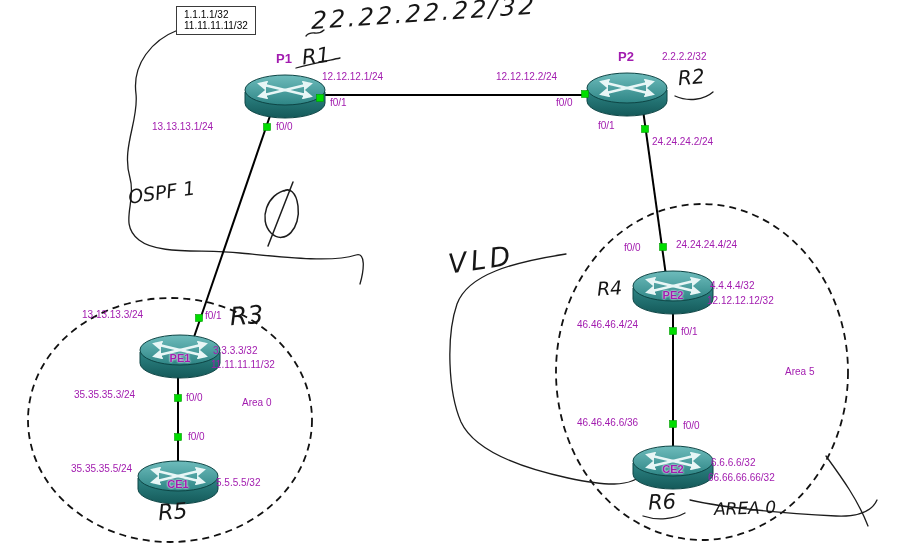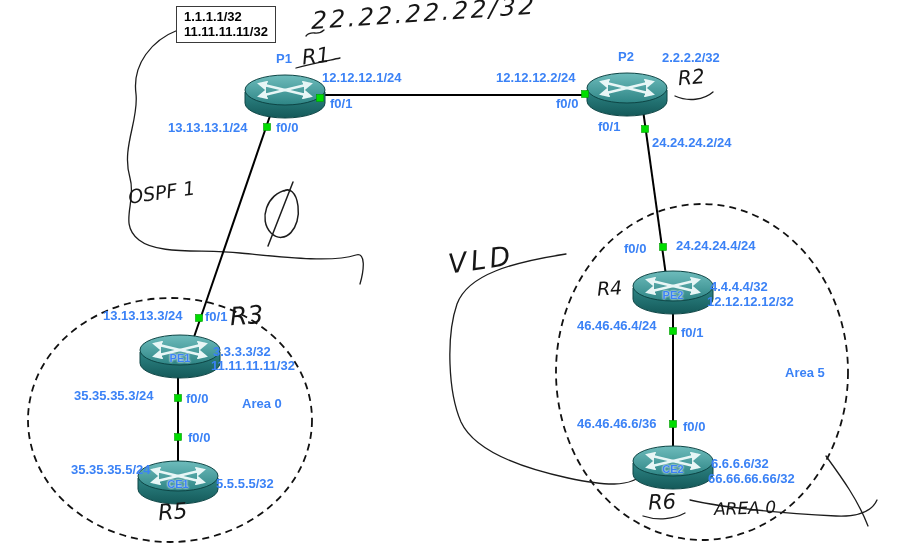--- a/index.html
+++ b/index.html
@@ -6,22 +6,22 @@
   html, body { margin: 0; padding: 0; background: #ffffff; }
   #stage {
     position: relative;
     width: 898px;
     height: 558px;
     background: #ffffff;
     overflow: hidden;
     font-family: "Liberation Sans", sans-serif;
   }
   #stage svg.layer { position: absolute; left: 0; top: 0; }
-  .lbl { position: absolute; white-space: nowrap; color: #3b82f6; line-height: 1.15; }
-  .t   { font-size: 13px; font-weight: bold; }
+  .lbl { position: absolute; white-space: nowrap; color: #a21caf; line-height: 1.15; }
+  .t   { font-size: 10px; font-weight: normal; }
   .rn  { font-size: 13px; font-weight: bold; }
   .onr { font-size: 11px; font-weight: bold; width: 40px; text-align: center;
          text-shadow: 0 0 2px rgba(255,255,255,.85), 0 0 2px rgba(255,255,255,.85); }
   .hand { font-family: "DejaVu Sans", sans-serif; font-style: italic; color: #161616; font-weight: normal; }
   .notebox {
     position: absolute;
     border: 1.5px solid #3a3a3a;
     background: #ffffff;
     padding: 2px 7px 3px 7px;
   }
@@ -102,21 +102,21 @@
     <span class="t">1.1.1.1/32</span>
     <span class="t">11.11.11.11/32</span>
   </div>
 
   <span class="lbl hand" style="left:312px; top:8px; font-size:24px; letter-spacing:3px; transform:rotate(-4deg) skewX(-6deg); transform-origin:left top;">22.22.22.22/32</span>
 
   <span class="lbl rn" style="left:276px; top:52px;">P1</span>
   <span class="lbl hand" style="left:302px; top:44px; font-size:21px; transform:rotate(-6deg);">R1</span>
   <span class="lbl t" style="left:322px; top:71px;">12.12.12.1/24</span>
   <span class="lbl t" style="left:330px; top:97px;">f0/1</span>
-  <span class="lbl t" style="left:168px; top:121px;">13.13.13.1/24</span>
+  <span class="lbl t" style="left:152px; top:121px;">13.13.13.1/24</span>
   <span class="lbl t" style="left:276px; top:121px;">f0/0</span>
 
   <span class="lbl rn" style="left:618px; top:50px;">P2</span>
   <span class="lbl t" style="left:662px; top:51px;">2.2.2.2/32</span>
   <span class="lbl hand" style="left:678px; top:66px; font-size:20px; transform:rotate(-5deg);">R2</span>
   <span class="lbl t" style="left:496px; top:71px;">12.12.12.2/24</span>
   <span class="lbl t" style="left:556px; top:97px;">f0/0</span>
   <span class="lbl t" style="left:598px; top:120px;">f0/1</span>
   <span class="lbl t" style="left:652px; top:120px;margin-top:16px;">24.24.24.2/24</span>
 
@@ -137,21 +137,21 @@
   <span class="lbl t" style="left:577px; top:417px;">46.46.46.6/36</span>
   <span class="lbl t" style="left:683px; top:420px;">f0/0</span>
   <span class="lbl onr" style="left:653px; top:463px;">CE2</span>
   <span class="lbl t" style="left:711px; top:457px;">6.6.6.6/32</span>
   <span class="lbl t" style="left:708px; top:472px;">66.66.66.66/32</span>
   <span class="lbl hand" style="left:648px; top:490px; font-size:21px; transform:rotate(-3deg);">R6</span>
   <span class="lbl hand" style="left:714px; top:499px; font-size:17px; transform:rotate(-2deg);">AREA 0</span>
 
   <span class="lbl hand" style="left:448px; top:244px; font-size:27px; transform:rotate(-8deg); letter-spacing:4px;">VLD</span>
 
-  <span class="lbl t" style="left:103px; top:309px;">13.13.13.3/24</span>
+  <span class="lbl t" style="left:82px; top:309px;">13.13.13.3/24</span>
   <span class="lbl t" style="left:205px; top:310px;">f0/1</span>
   <span class="lbl hand" style="left:230px; top:302px; font-size:25px; transform:rotate(-4deg);">R3</span>
   <span class="lbl onr" style="left:160px; top:352px;">PE1</span>
   <span class="lbl t" style="left:213px; top:345px;">3.3.3.3/32</span>
   <span class="lbl t" style="left:211px; top:359px;">11.11.11.11/32</span>
   <span class="lbl t" style="left:74px; top:389px;">35.35.35.3/24</span>
   <span class="lbl t" style="left:186px; top:392px;">f0/0</span>
 
   <span class="lbl t" style="left:71px; top:431px;margin-top:32px;">35.35.35.5/24</span>
   <span class="lbl t" style="left:188px; top:431px;">f0/0</span>

